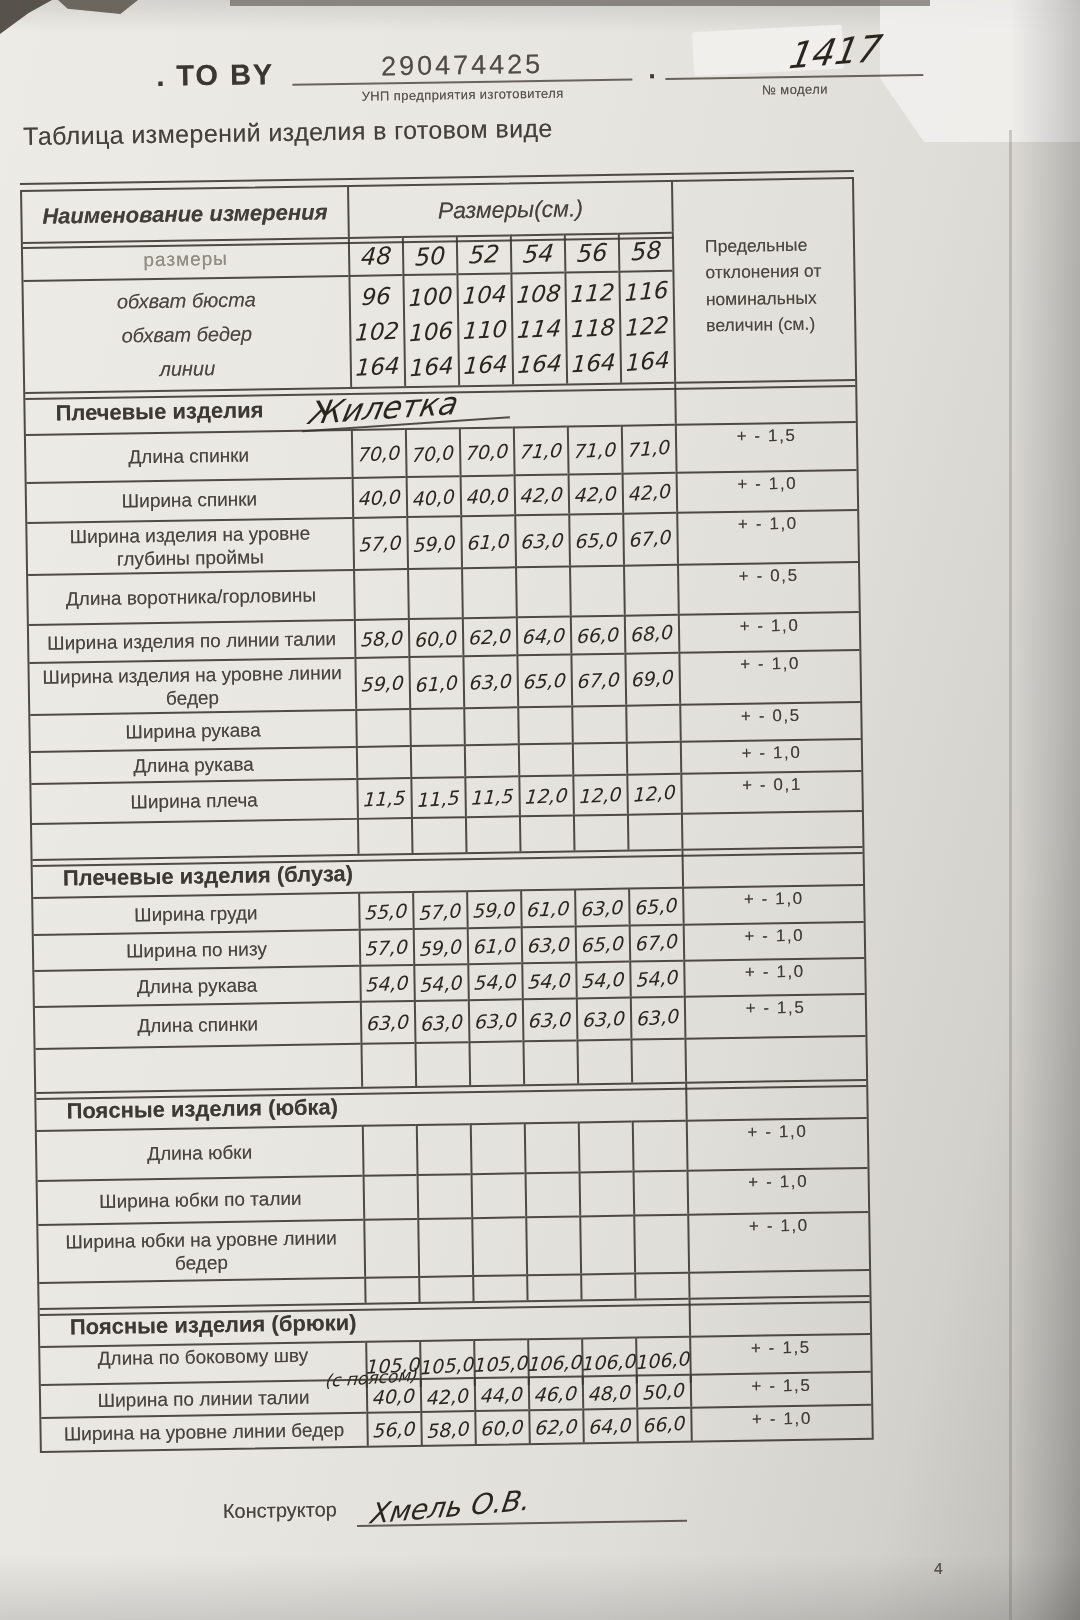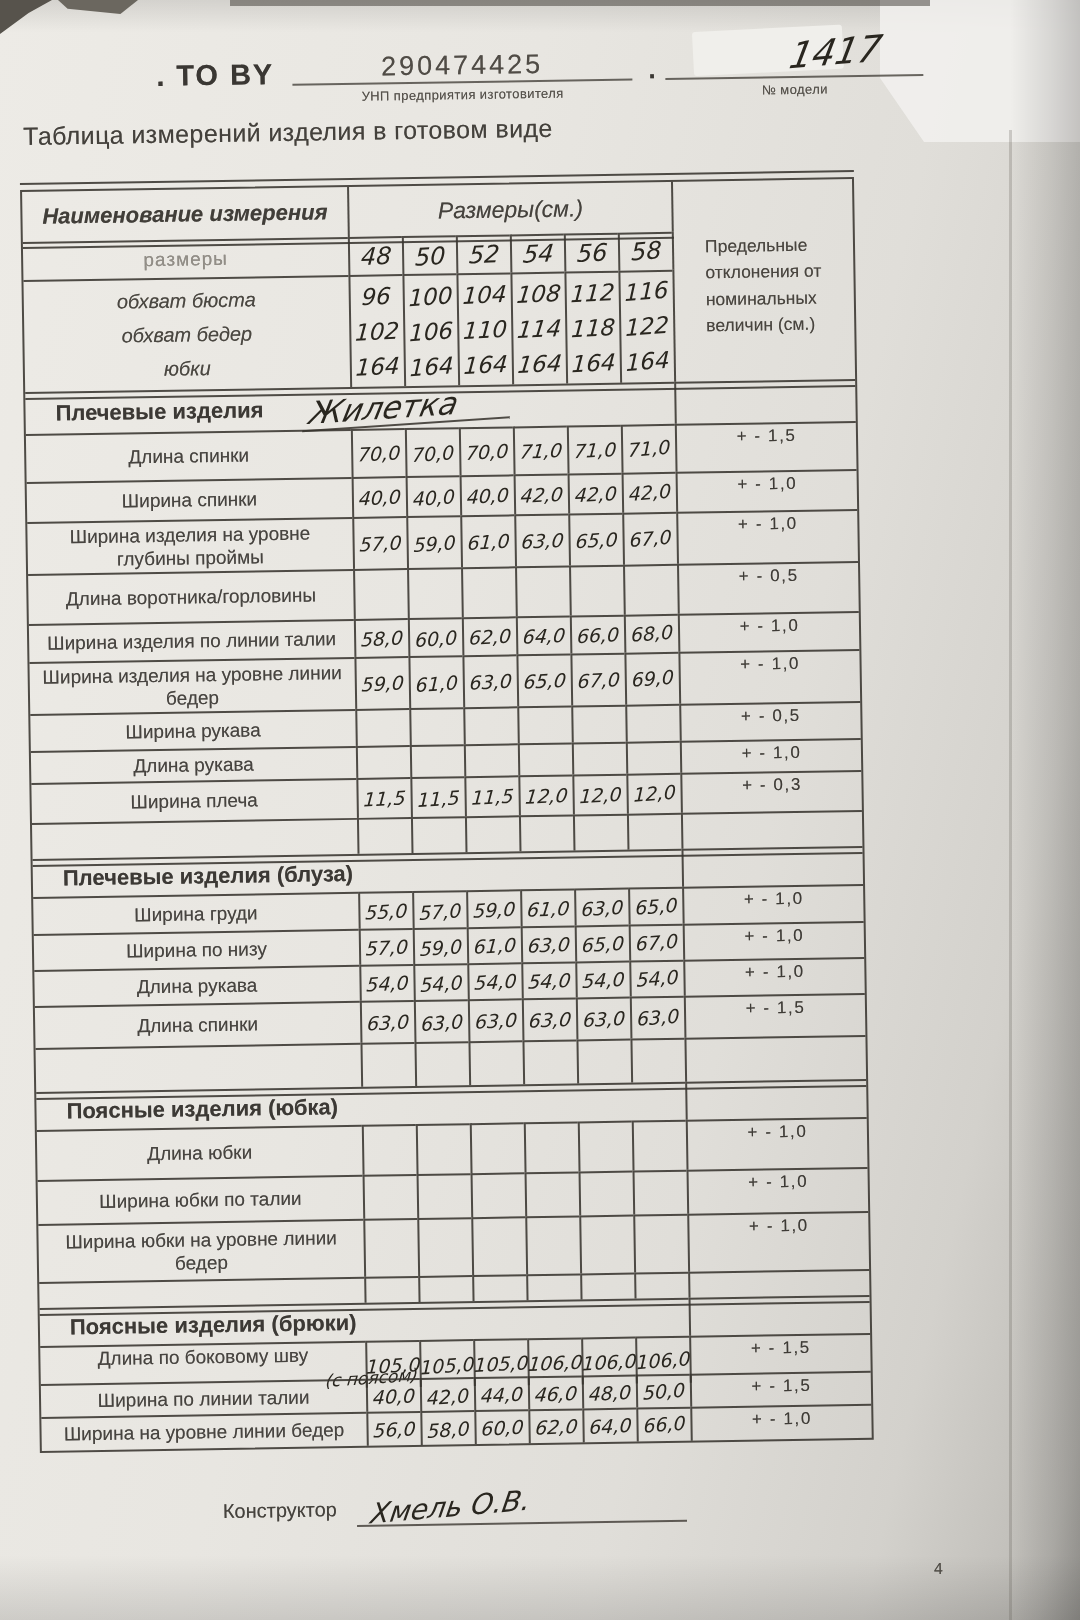--- a/index.html
+++ b/index.html
@@ -155,21 +155,21 @@
             </div>
             <div class="cell val">
               <span class="hw szv">58</span>
             </div>
             <div class="cell tolcell"></div>
           </div>
           <div class="trow pt" style="height: 112px;">
             <div class="cell baselbls lblwrap">
               <div class="baselbl print">обхват бюста</div>
               <div class="baselbl print">обхват бедер</div>
-              <div class="baselbl print">юбки</div>
+              <div class="baselbl print">линии</div>
             </div>
             <div class="cell val valcol">
               <span class="hw bval">96</span>
               <span class="hw bval">102</span>
               <span class="hw bval">164</span>
             </div>
             <div class="cell val valcol">
               <span class="hw bval">100</span>
               <span class="hw bval">106</span>
               <span class="hw bval">164</span>
@@ -427,21 +427,21 @@
             <div class="cell val">
               <span class="hw dv">12,0</span>
             </div>
             <div class="cell val">
               <span class="hw dv">12,0</span>
             </div>
             <div class="cell val">
               <span class="hw dv">12,0</span>
             </div>
             <div class="cell tolcell">
-              <span class="tolval print">+ - 0,3</span>
+              <span class="tolval print">+ - 0,1</span>
             </div>
           </div>
           <div class="trow ft gp" style="height: 36px;">
             <div class="cell"></div>
             <div class="cell val"></div>
             <div class="cell val"></div>
             <div class="cell val"></div>
             <div class="cell val"></div>
             <div class="cell val"></div>
             <div class="cell val"></div>

